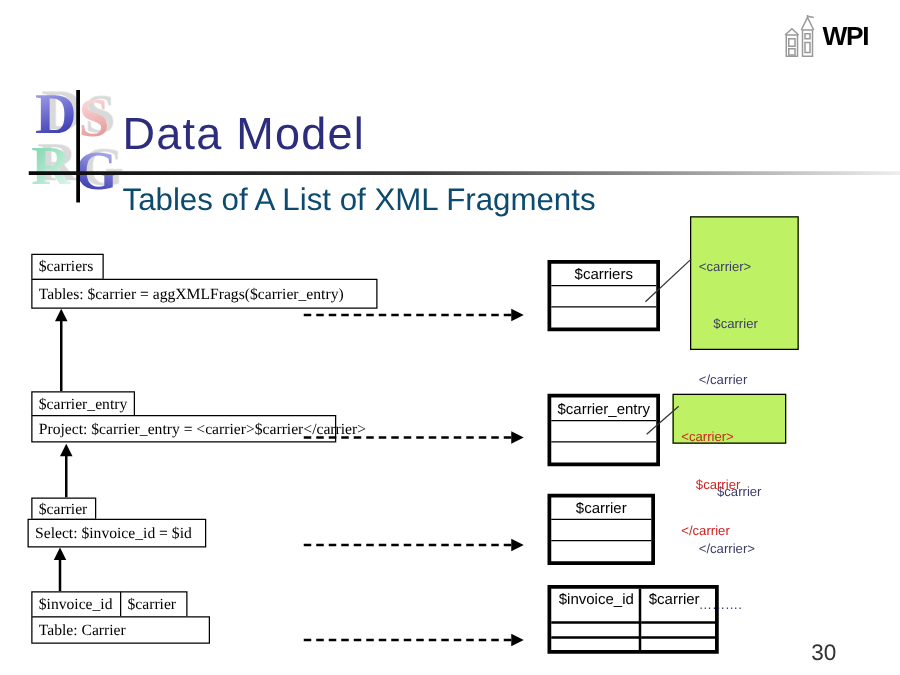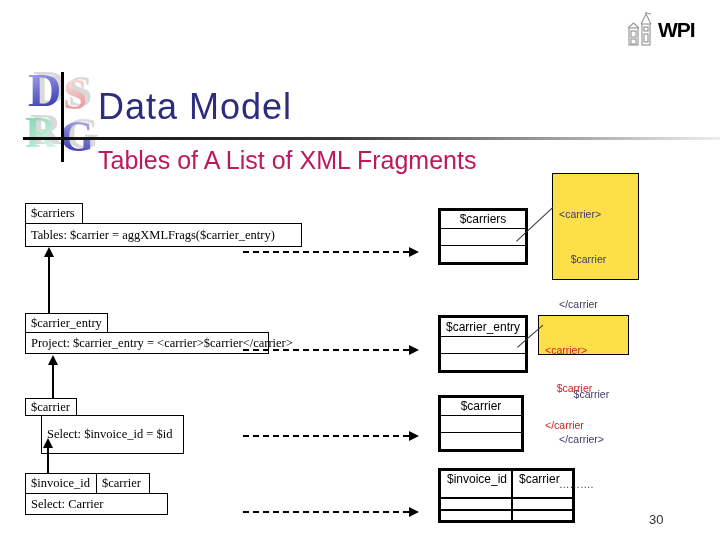--- a/index.html
+++ b/index.html
@@ -19,21 +19,21 @@
     .lD{background-image:linear-gradient(160deg,#b3b3f2 0%,#2e2eae 90%);}
     .lS{background-image:linear-gradient(160deg,#ffecec 0%,#e39090 90%);}
     .lR{background-image:linear-gradient(135deg,#74d2a8 0%,#eafaf2 100%);}
     .lG{background-image:linear-gradient(200deg,#c8c8f6 0%,#2c2cac 90%);}
   }
   .logo-vline{left:61px;top:72px;width:3px;height:90px;background:#000;}
   .title-rule{left:23px;top:137px;width:697px;height:3px;
               background:linear-gradient(to right,#0a0a0a 0%,#3a3a3a 45%,#9a9a9a 75%,#eeeeee 100%);}
 
   .title{left:98px;top:86px;font-size:36px;color:#2d2d7e;letter-spacing:1px;}
-  .subtitle{left:98px;top:146px;font-size:25px;color:#be185d;}
+  .subtitle{left:98px;top:146px;font-size:25px;color:#0c4a6e;}
 
   .wpi{left:626px;top:12px;display:flex;align-items:center;}
   .wpi-text{font-size:21px;font-weight:800;color:#000;letter-spacing:-1px;font-family:"Liberation Sans",sans-serif;}
 
   
   .qbox{position:absolute;box-sizing:border-box;border:1px solid #000;background:#fff;
         font-family:"Liberation Serif",serif;font-size:12.5px;color:#000;
         padding-left:5px;display:flex;align-items:center;white-space:nowrap;overflow:visible;}
 
   
@@ -49,29 +49,29 @@
   
   .rtable{position:absolute;box-sizing:border-box;border:3px solid #000;background:#fff;}
   .rtable .hd{box-sizing:border-box;font-size:12px;color:#000;text-align:center;}
   .rtable .row{box-sizing:border-box;border-top:1px solid #000;}
   .t4grid{display:grid;grid-template-columns:72px 1fr;}
   .t4grid > div{box-sizing:border-box;font-size:12px;padding-left:6px;line-height:16px;}
   .t4grid .c1{border-right:2px solid #000;}
   .t4grid .r2{border-top:2px solid #000;}
 
   
-  .note{position:absolute;box-sizing:border-box;border:1px solid #000;background:#fde047;
+  .note{position:absolute;box-sizing:border-box;border:1px solid #000;background:#bef264;
         font-size:10.5px;white-space:pre;}
   .note div{white-space:pre;}
   .note-blue{color:#3b3b66;line-height:15px;padding:3px 0 0 6px;}
   .note-red{color:#cc2222;line-height:12.5px;padding:3px 0 0 6px;}
 
   .connector{position:absolute;height:1px;background:#333;transform-origin:0 0;}
 
-  .pagenum{left:649px;top:512px;font-size:13px;color:#333;}
+  .pagenum{left:649px;top:512px;font-size:18px;color:#333;}
 </style>
 </head>
 <body>
 
 <div class="slide">
 
   <div>
     <span class="letter lD">D</span>
     <span class="letter lS">S</span>
     <span class="letter lR">R</span>
@@ -108,28 +108,28 @@
   <div class="head-up" style="left:44px;top:247px"></div>
   <div class="vline" style="left:48px;top:256px;height:57px"></div>
 
   <div class="qbox" style="left:25px;top:313px;width:83px;height:20px">$carrier_entry</div>
   <div class="qbox" style="left:25px;top:332px;width:244px;height:22px">Project: $carrier_entry = &lt;carrier&gt;$carrier&lt;/carrier&gt;</div>
 
   <div class="head-up" style="left:48px;top:355px"></div>
   <div class="vline" style="left:52px;top:364px;height:34px"></div>
 
   <div class="qbox" style="left:25px;top:398px;width:52px;height:18px">$carrier</div>
-  <div class="qbox" style="left:41px;top:415px;width:143px;height:39px">Select: $invoice_id = $id</div>
+  <div class="qbox" style="left:22px;top:415px;width:143px;height:23px">Select: $invoice_id = $id</div>
 
   <div class="head-up" style="left:43px;top:438px"></div>
   <div class="vline" style="left:47px;top:447px;height:26px"></div>
 
   <div class="qbox" style="left:25px;top:473px;width:72px;height:21px">$invoice_id</div>
   <div class="qbox" style="left:96px;top:473px;width:54px;height:21px">$carrier</div>
-  <div class="qbox" style="left:25px;top:493px;width:143px;height:22px">Select: Carrier</div>
+  <div class="qbox" style="left:25px;top:493px;width:143px;height:22px">Table: Carrier</div>
 
   <div class="dash" style="left:243px;top:251px"></div>
   <div class="head-right" style="left:409px;top:247px"></div>
   <div class="dash" style="left:243px;top:349px"></div>
   <div class="head-right" style="left:409px;top:345px"></div>
   <div class="dash" style="left:243px;top:435px"></div>
   <div class="head-right" style="left:409px;top:431px"></div>
   <div class="dash" style="left:243px;top:511px"></div>
   <div class="head-right" style="left:409px;top:507px"></div>
 

